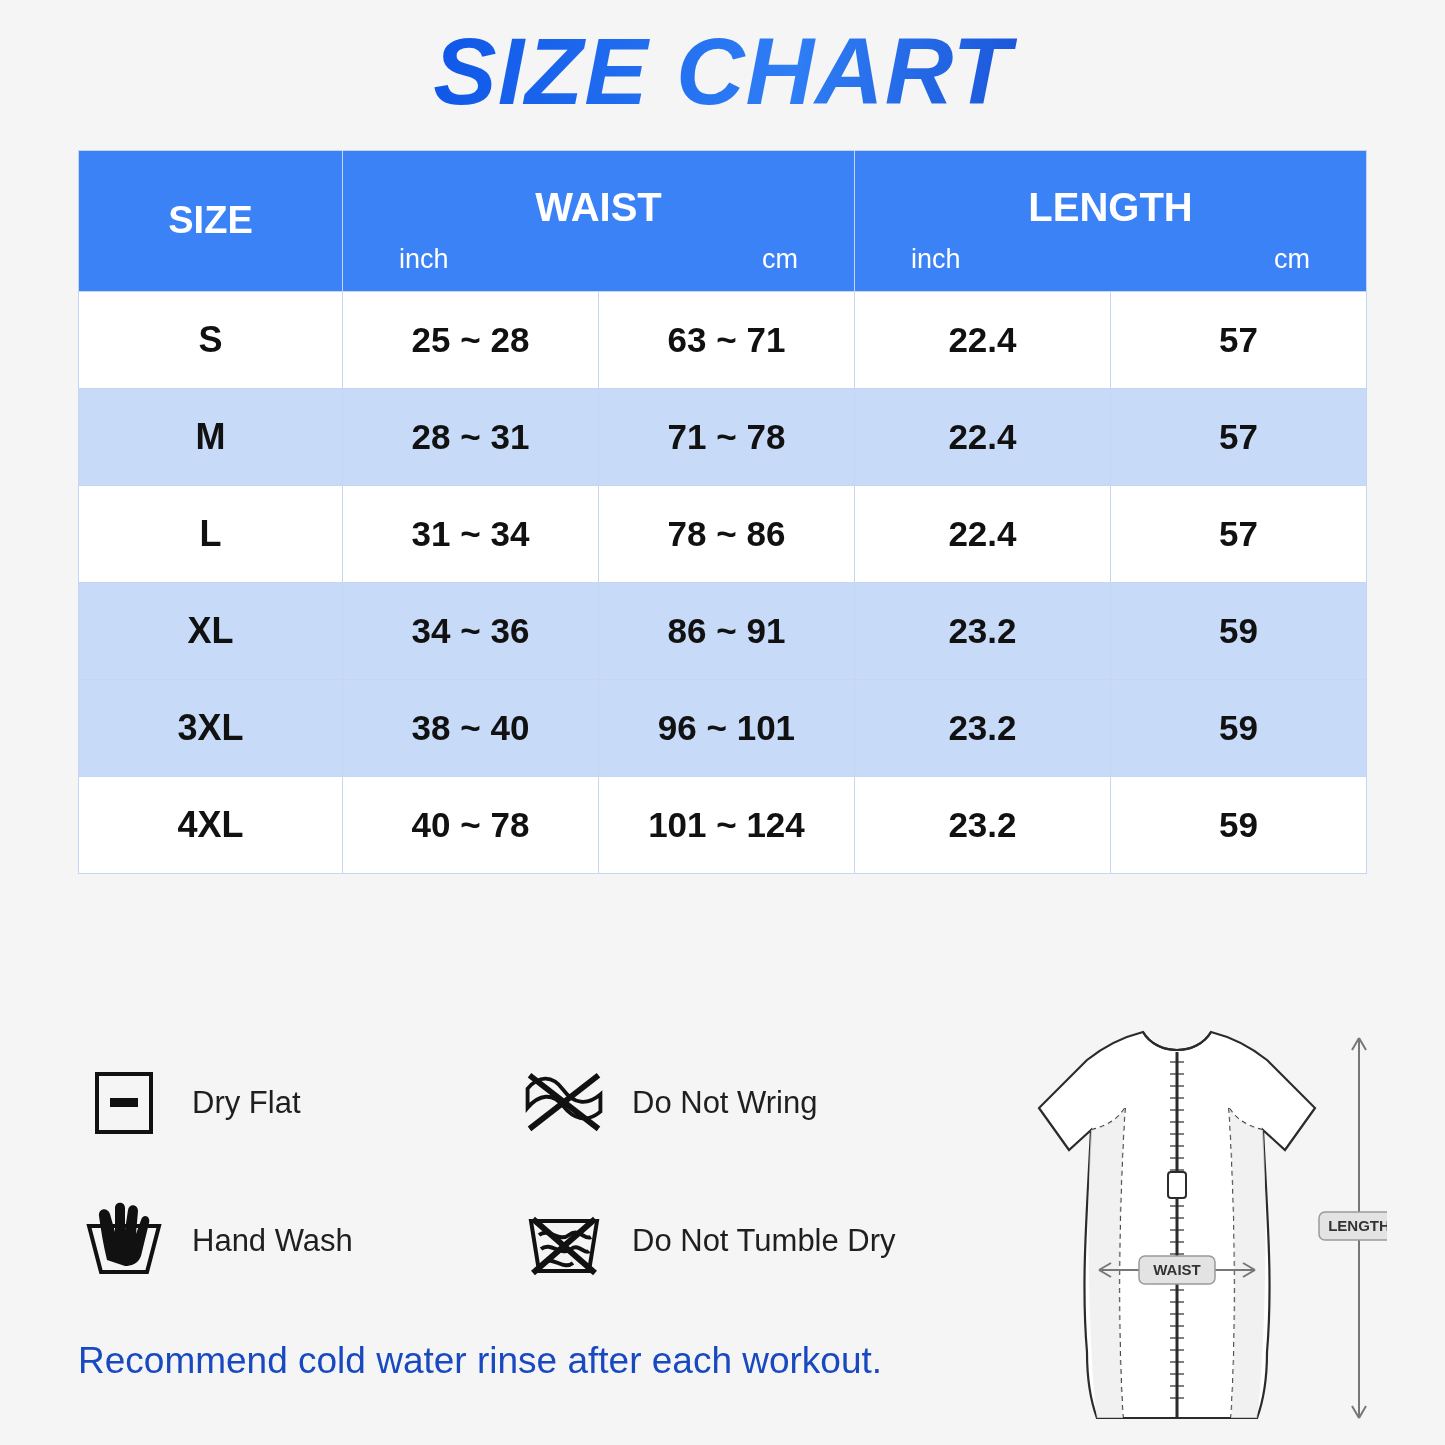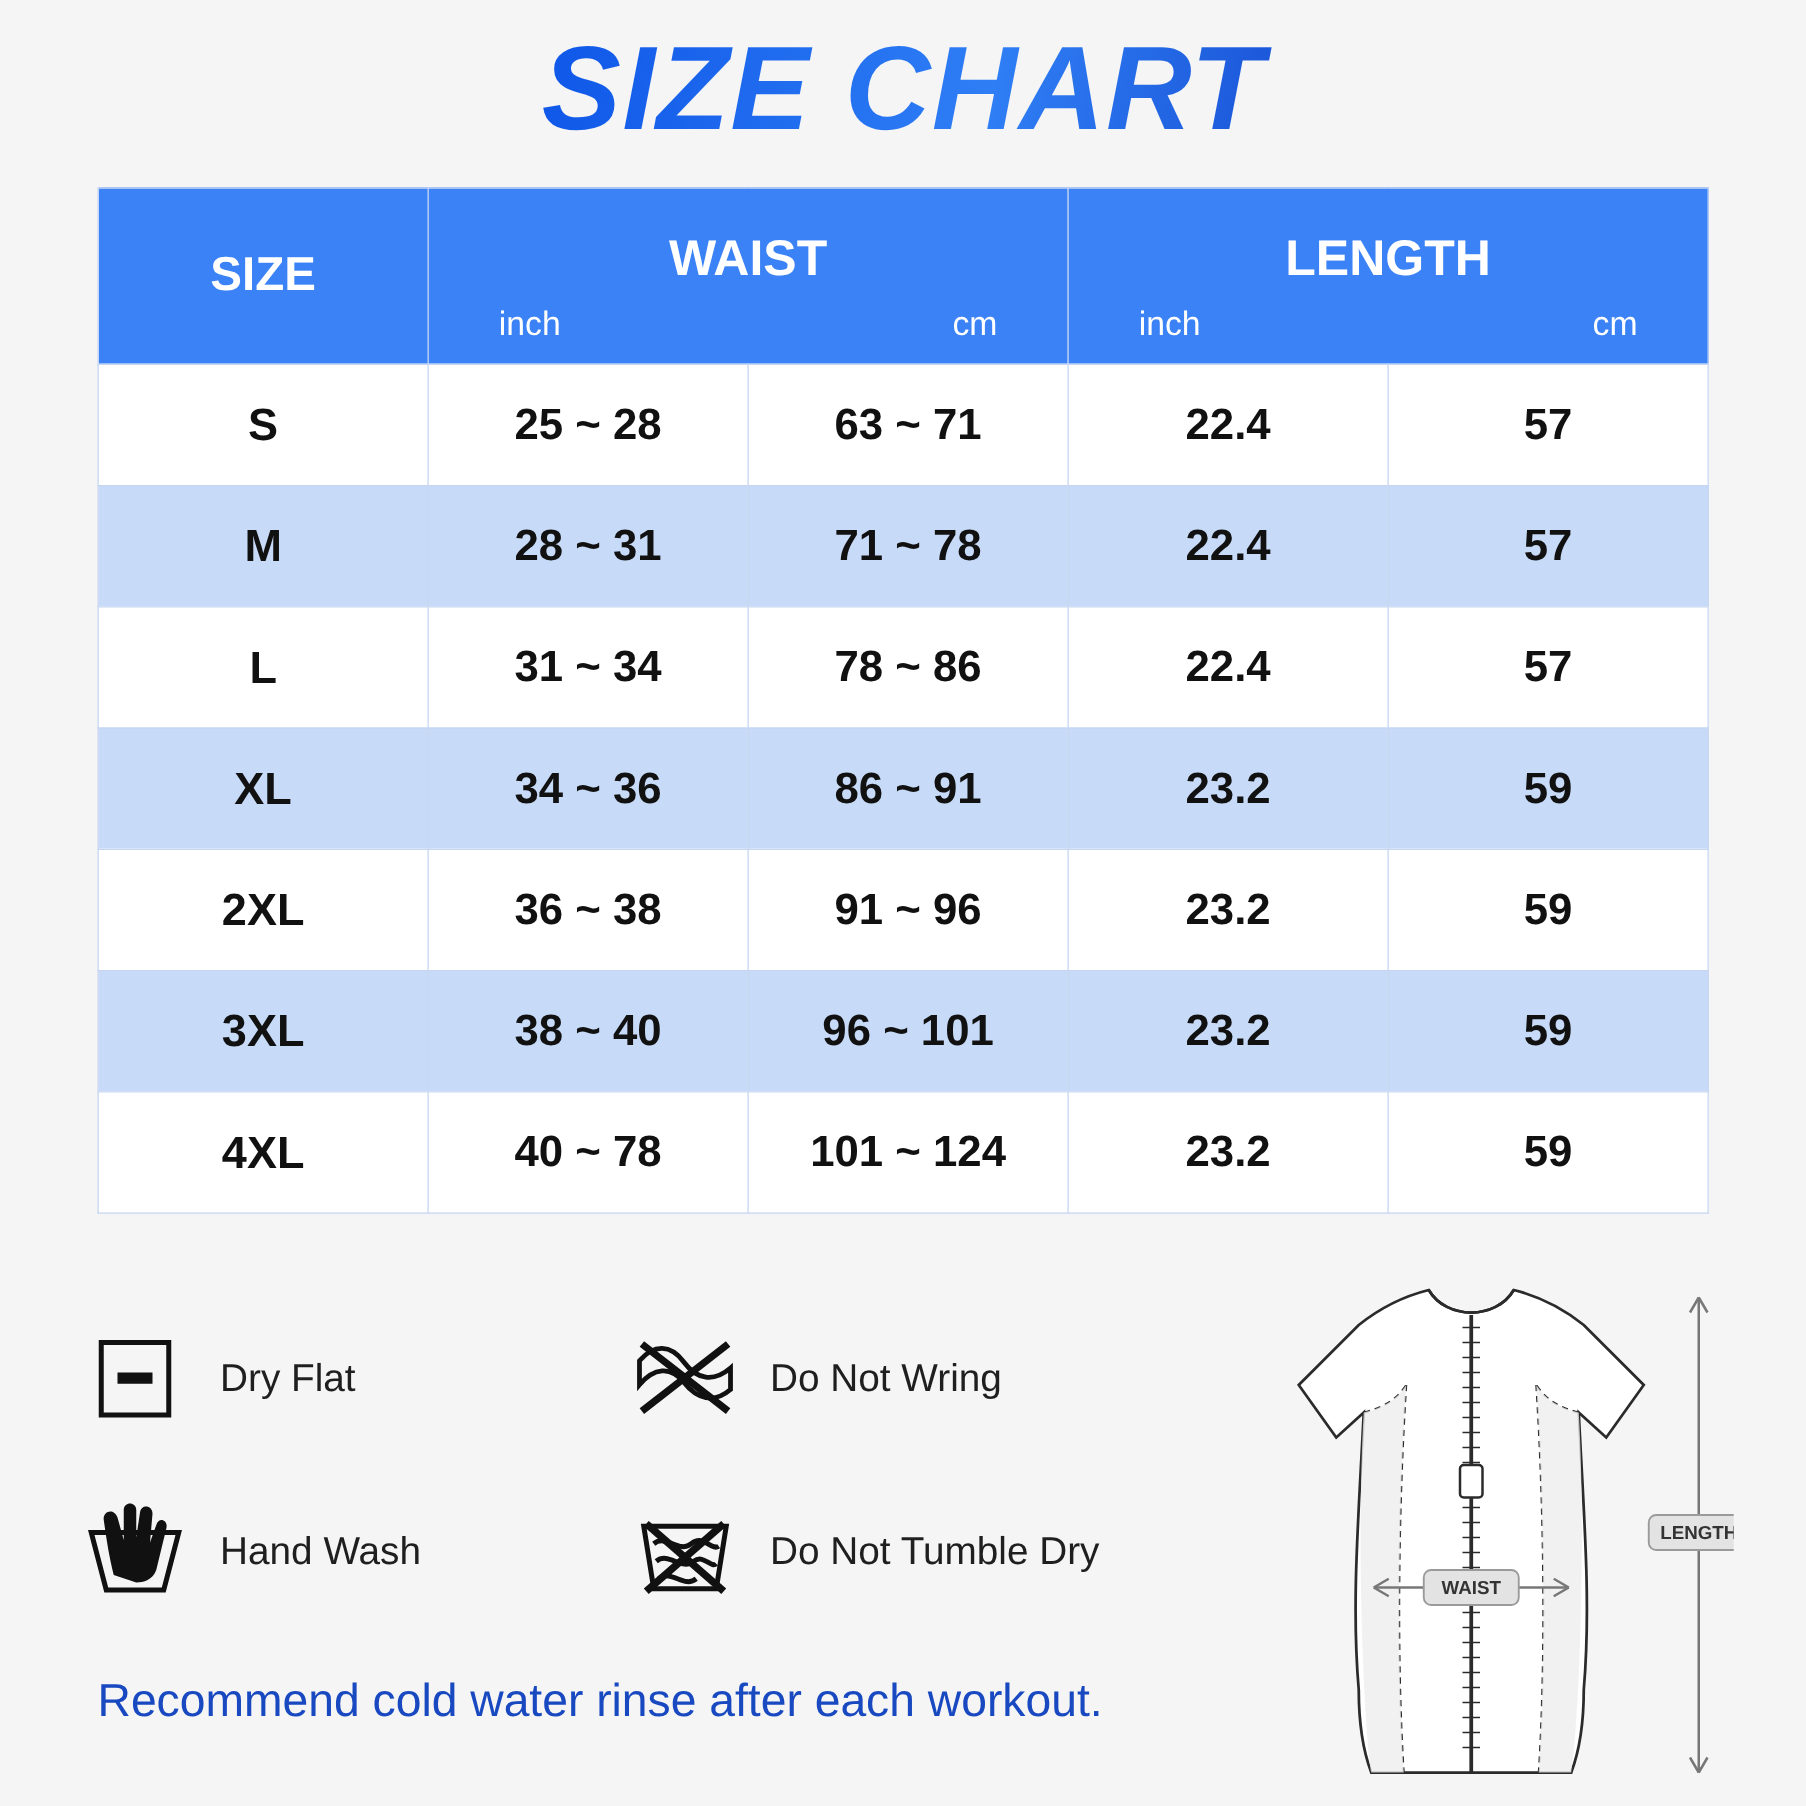--- a/index.html
+++ b/index.html
@@ -82,21 +82,21 @@
     background: #ffffff;
   }
   tbody tr.alt td {
     background: #c7daf7;
   }
   td.size-cell { font-size: 36px; }
 
   
   .care {
     position: absolute;
-    left: 62px;
+    left: 78px;
     top: 1060px;
     width: 880px;
   }
   .care-row {
     display: flex;
     margin-bottom: 52px;
   }
   .care-item {
     display: flex;
     align-items: center;
@@ -179,27 +179,20 @@
         <td class="size-cell">L</td>
         <td>31 ~ 34</td>
         <td>78 ~ 86</td>
         <td>22.4</td>
         <td>57</td>
       </tr>
       <tr class="alt">
         <td class="size-cell">XL</td>
         <td>34 ~ 36</td>
         <td>86 ~ 91</td>
-        <td>23.2</td>
-        <td>59</td>
-      </tr>
-      <tr>
-        <td class="size-cell">2XL</td>
-        <td>36 ~ 38</td>
-        <td>91 ~ 96</td>
         <td>23.2</td>
         <td>59</td>
       </tr>
       <tr class="alt">
         <td class="size-cell">3XL</td>
         <td>38 ~ 40</td>
         <td>96 ~ 101</td>
         <td>23.2</td>
         <td>59</td>
       </tr>

